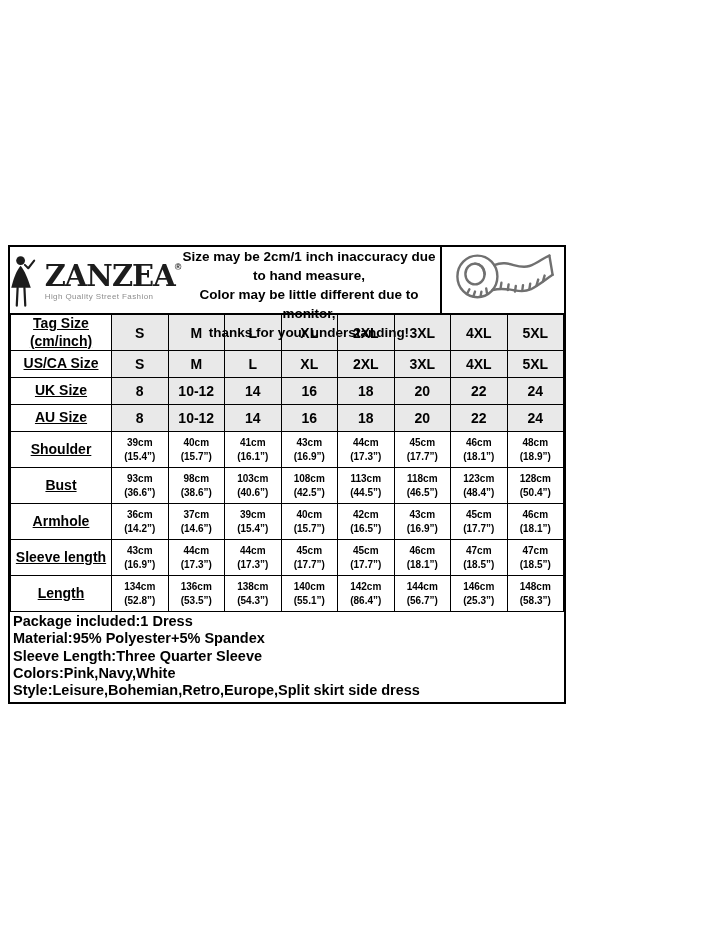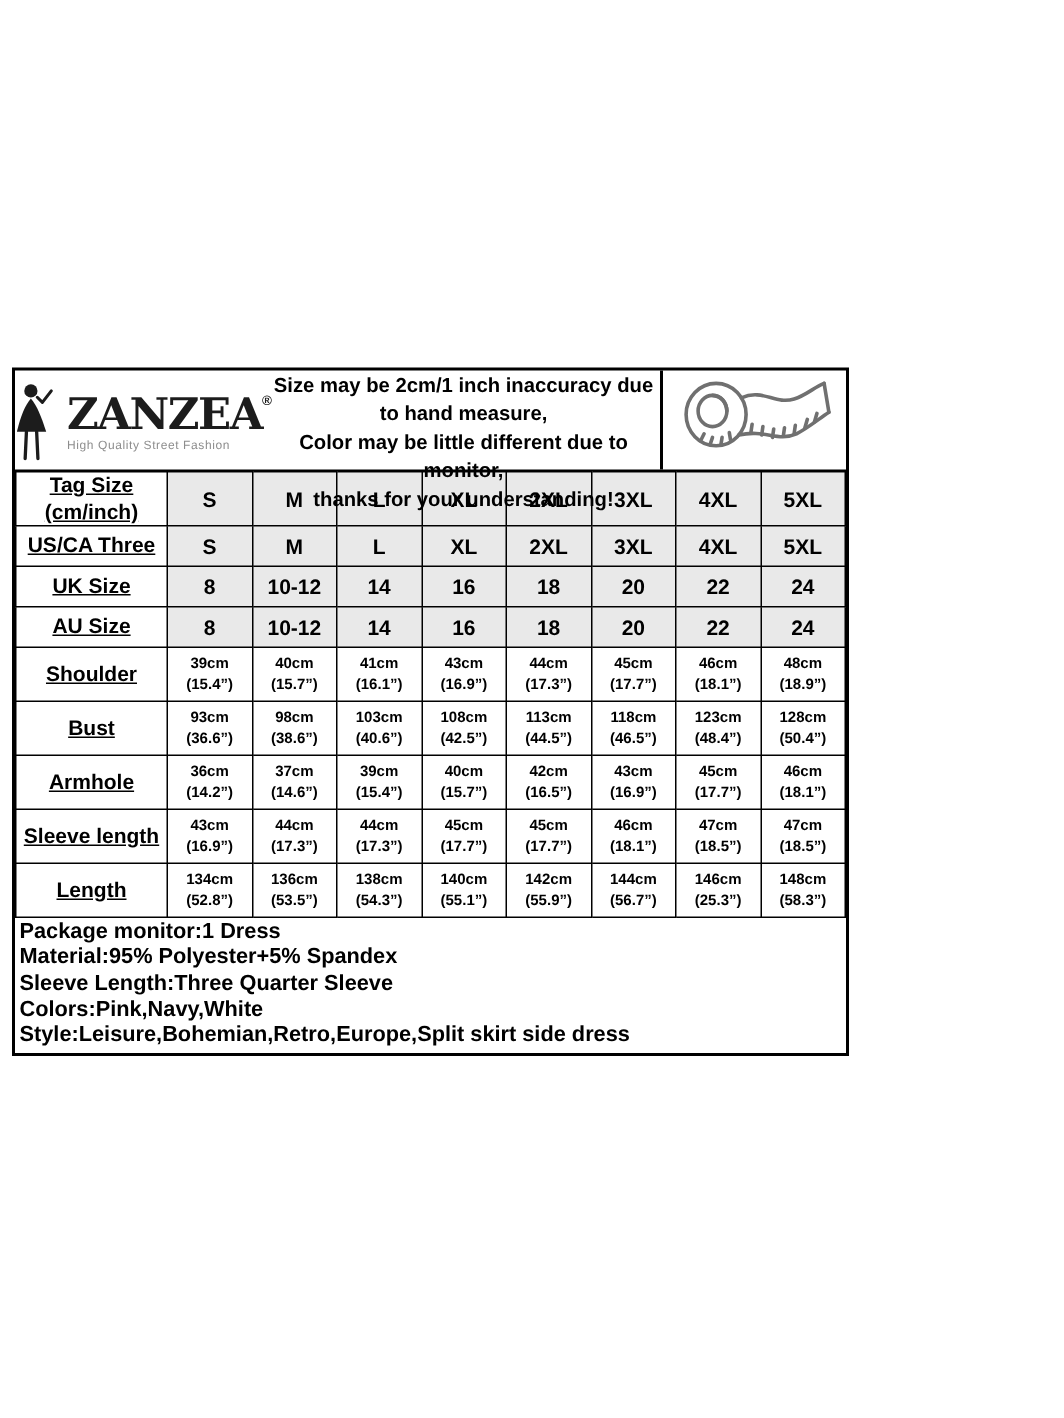--- a/index.html
+++ b/index.html
@@ -118,21 +118,21 @@
         <td>S</td>
         <td>M</td>
         <td>L</td>
         <td>XL</td>
         <td>2XL</td>
         <td>3XL</td>
         <td>4XL</td>
         <td>5XL</td>
       </tr>
       <tr class="simple shaded">
-        <th class="rlabel">US/CA Three</th>
+        <th class="rlabel">US/CA Size</th>
         <td>S</td>
         <td>M</td>
         <td>L</td>
         <td>XL</td>
         <td>2XL</td>
         <td>3XL</td>
         <td>4XL</td>
         <td>5XL</td>
       </tr>
       <tr class="simple shaded">
@@ -237,32 +237,32 @@
         <th class="rlabel">Length</th>
         <td>134cm
 (52.8”)</td>
         <td>136cm
 (53.5”)</td>
         <td>138cm
 (54.3”)</td>
         <td>140cm
 (55.1”)</td>
         <td>142cm
-(55.9”)</td>
+(86.4”)</td>
         <td>144cm
 (56.7”)</td>
         <td>146cm
 (25.3”)</td>
         <td>148cm
 (58.3”)</td>
       </tr>
     </tbody>
   </table>
 
   <div class="details">
-    <div class="detail-line">Package monitor:1 Dress</div>
+    <div class="detail-line">Package included:1 Dress</div>
     <div class="detail-line">Material:95% Polyester+5% Spandex</div>
     <div class="detail-line">Sleeve Length:Three Quarter Sleeve</div>
     <div class="detail-line">Colors:Pink,Navy,White</div>
     <div class="detail-line">Style:Leisure,Bohemian,Retro,Europe,Split skirt side dress</div>
   </div>
 
 </div>
 
 </body></html>

